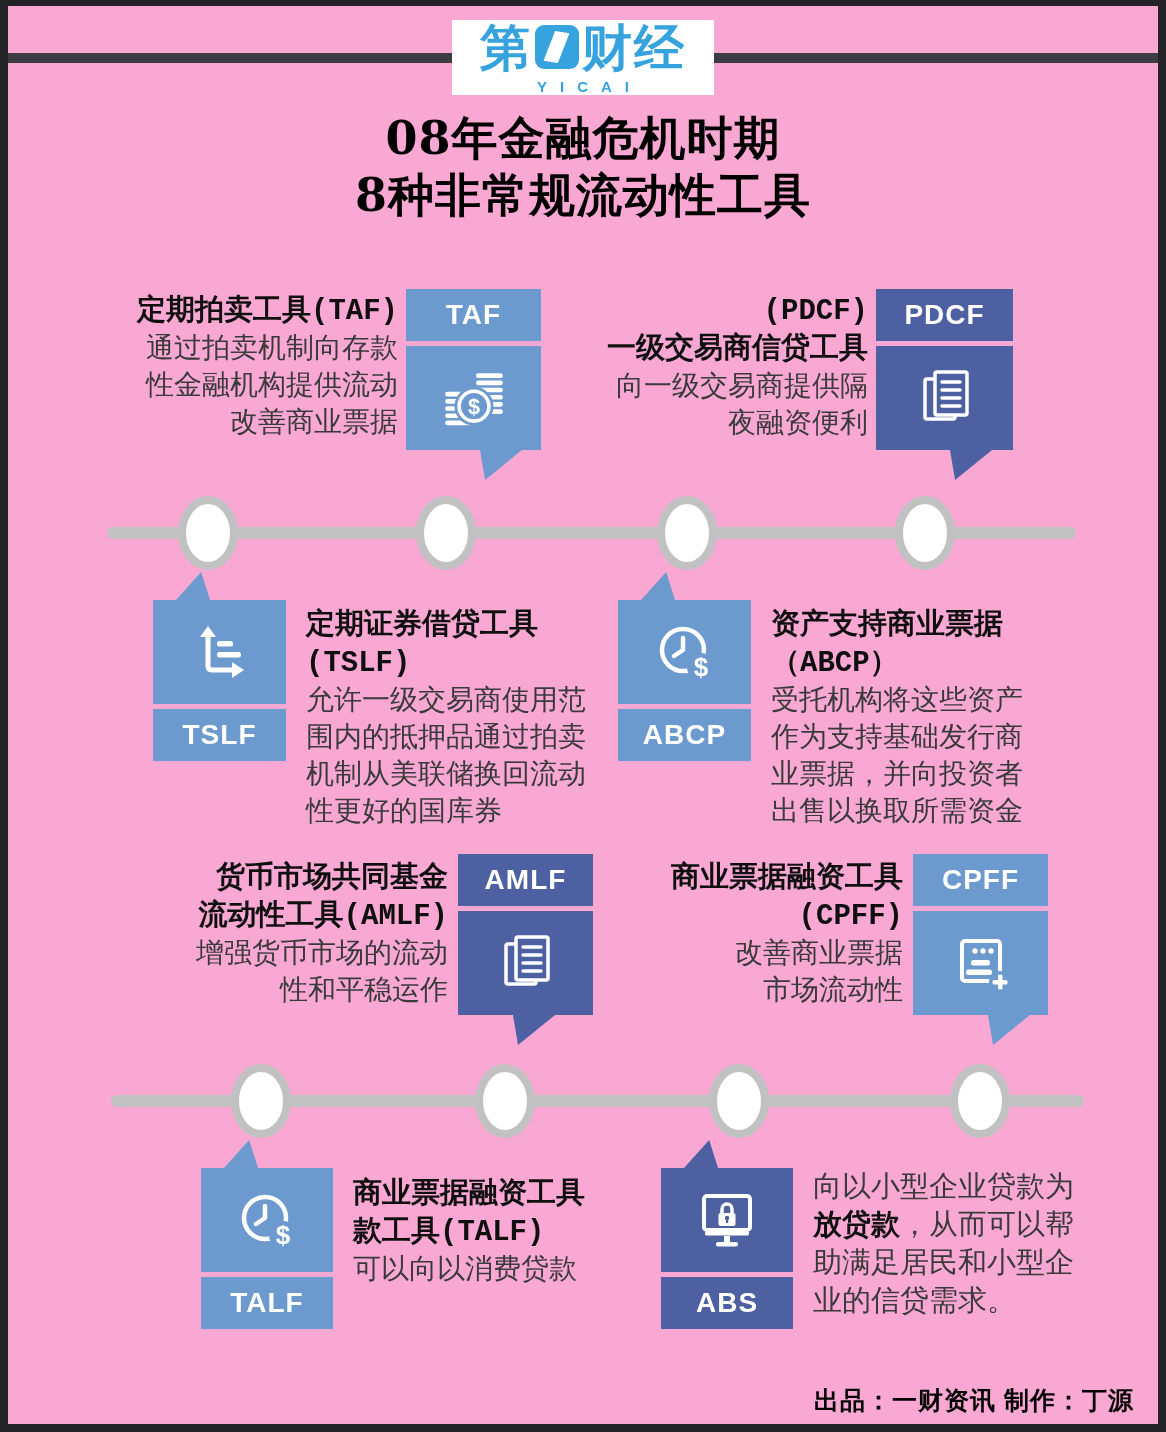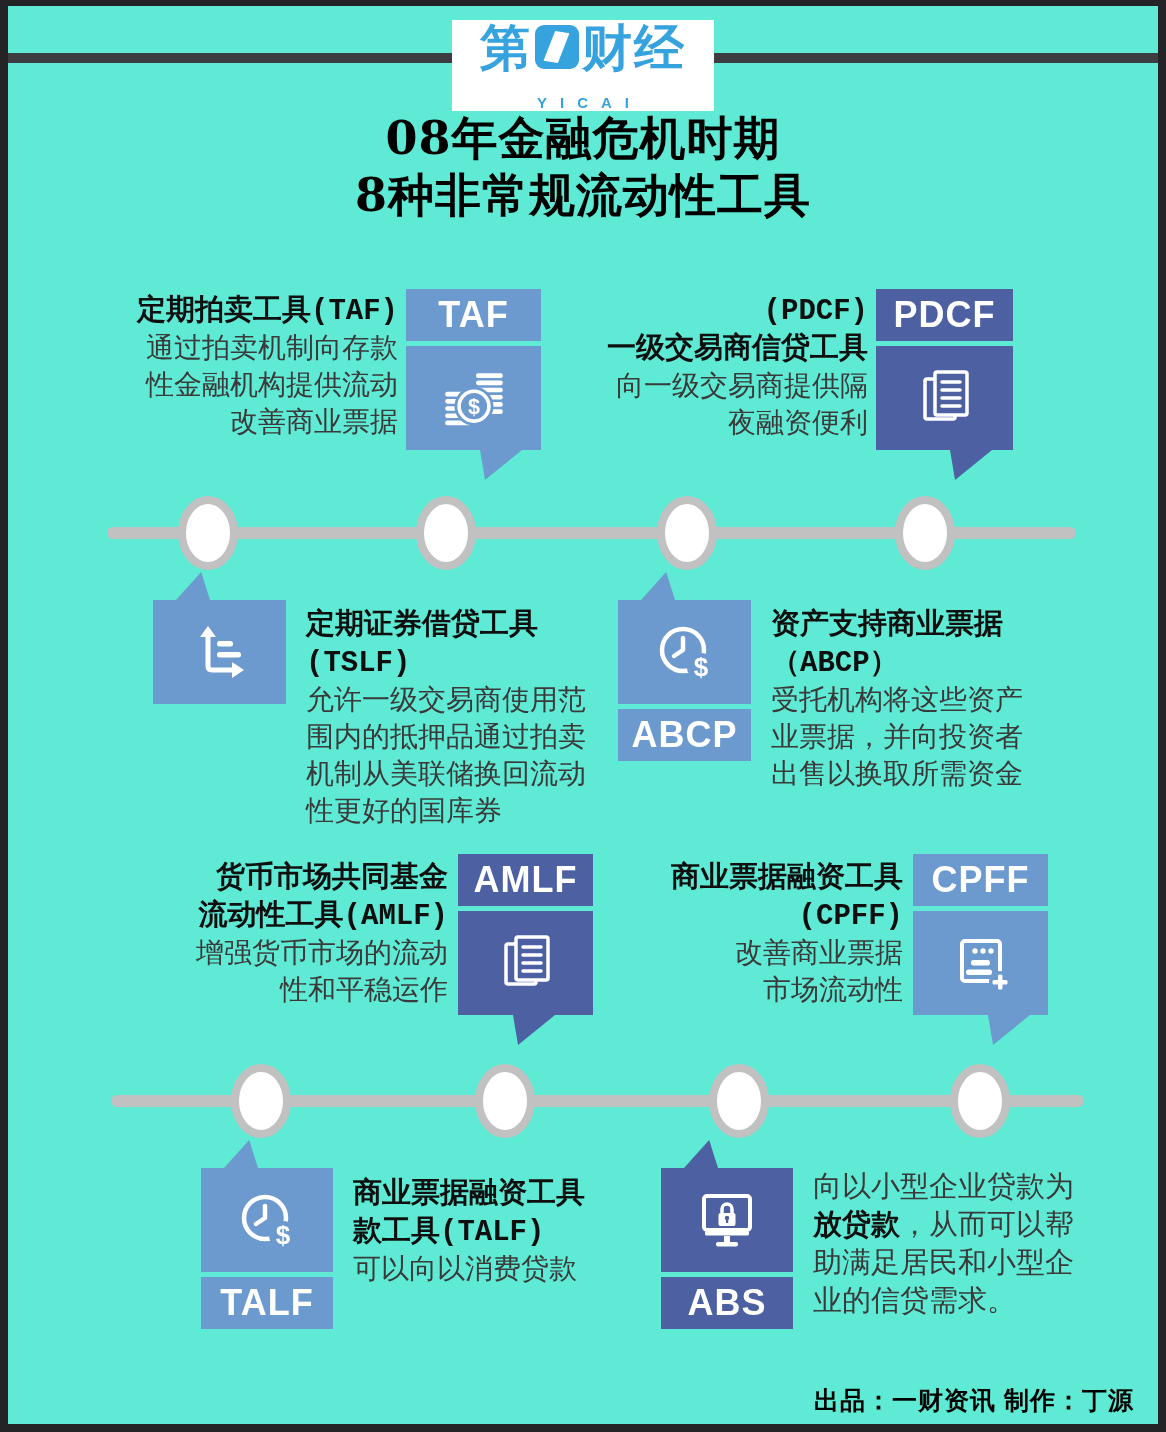--- a/index.html
+++ b/index.html
@@ -1,18 +1,18 @@
 <!DOCTYPE html>
 <html style="--light: #6D9ACE; --dark: #4C60A2; --logo: #36A3DE;"><head>
 <meta charset="utf-8">
 <style>
   html,body{margin:0;padding:0;background:#fff;}
   .page{
     position:relative;width:1166px;height:1432px;margin:0 auto;
-    background:#5eead4;box-sizing:border-box;
+    background:#f9a8d4;box-sizing:border-box;
     border-style:solid;border-color:#242426;
     border-width:6px 8px 8px 8px;
     overflow:hidden;
     font-family:"Liberation Sans",sans-serif;
   }
   
   .deco-line{position:absolute;left:0;right:0;top:47px;height:10px;background:#3d3d41;z-index:0;}
   .logo-wrap{
     position:absolute;left:50%;top:14px;transform:translateX(-50%);
     background:#fff;z-index:1;padding:0 28px;text-align:center;
@@ -24,40 +24,40 @@
   .logo-one{
     display:inline-block;width:44px;height:44px;background:var(--logo);
     border-radius:9px;vertical-align:-4px;position:relative;margin:0 3px;
   }
   .logo-one::after{
     content:"";position:absolute;left:14px;top:7px;width:15px;height:30px;
     background:#fff;transform:skewX(-14deg) rotate(8deg);
   }
   .logo-sub{
     color:var(--logo);font-size:15px;font-weight:bold;letter-spacing:13px;
-    margin-top:18px;text-indent:13px;
+    margin-top:2px;text-indent:13px;
   }
   .main-title{
     position:absolute;left:0;right:0;top:104px;text-align:center;
     font-family:"DejaVu Serif","Liberation Serif",serif;font-weight:900;
     font-size:46px;line-height:57px;color:#000;letter-spacing:1px;z-index:1;
   }
   
   .timeline{position:absolute;left:0;width:1166px;height:80px;}
   
   .tb{position:absolute;font-size:28px;color:#3a3a3a;line-height:37px;font-family:Liberation Mono, monospace;}
   .tb .name{font-weight:bold;color:#0f0f0f;font-size:29px;line-height:38px;}
   .tb.right{text-align:right;}
   .tb.rich{font-size:29px;line-height:38px;}
   .tb.rich b,.tb.rich .b{font-weight:bold;color:#111;}
   
   .bubble{position:absolute;z-index:1;}
   .bubble .label{
     height:52px;line-height:52px;text-align:center;color:#fff;
-    font-weight:bold;font-size:36px;letter-spacing:1px;
+    font-weight:bold;font-size:28px;letter-spacing:1px;
   }
   .bubble .body{height:104px;display:flex;align-items:center;justify-content:center;}
   .bubble.tail-bottom .body{margin-top:5px;}
   .bubble.tail-top .body{margin-bottom:5px;}
   .bubble.light .label,.bubble.light .body{background:var(--light);}
   .bubble.dark .label,.bubble.dark .body{background:var(--dark);}
   .tail{position:absolute;}
   .tail.down{top:100%;width:42px;height:30px;clip-path:polygon(0 0,100% 0,12% 100%);}
   .tail.up{bottom:100%;width:34px;height:28px;clip-path:polygon(0 100%,100% 100%,74% 0);}
   .bubble.light .tail{background:var(--light);}
@@ -163,20 +163,21 @@
     <div class="tail up" style="left:23px;"></div>
     <div class="body">
       <svg class="icon" width="72" height="72" viewBox="0 0 72 72">
         <path d="M24,20 L24,50 Q24,54 28,54 L50,54" fill="none" stroke="#fff" stroke-width="5"></path>
         <polygon points="24,10 16,21 32,21" fill="#fff"></polygon>
         <polygon points="48,46 48,62 60,54" fill="#fff"></polygon>
         <rect x="33" y="25" width="16" height="5.5" rx="2.5" fill="#fff"></rect>
         <rect x="33" y="36" width="24" height="5.5" rx="2.5" fill="#fff"></rect>
       </svg>
     </div>
+    <div class="label">TSLF</div>
   </div>
 
   <div class="tb" style="left:298px;top:601px;width:330px;">
     <div class="name">
         <div>定期证券借贷工具</div>
         <div>(TSLF)</div>
       </div>
     <div class="desc">
         <div>允许一级交易商使用范</div>
         <div>围内的抵押品通过拍卖</div>
@@ -198,20 +199,21 @@
     <div class="label">ABCP</div>
   </div>
 
   <div class="tb" style="left:763px;top:601px;width:300px;">
     <div class="name">
         <div>资产支持商业票据</div>
         <div>（ABCP）</div>
       </div>
     <div class="desc">
         <div>受托机构将这些资产</div>
+        <div>作为支持基础发行商</div>
         <div>业票据，并向投资者</div>
         <div>出售以换取所需资金</div>
       </div>
   </div>
 
   <div class="tb right" style="left:148px;top:854px;width:292px;">
     <div class="name">
         <div>货币市场共同基金</div>
         <div>流动性工具(AMLF)</div>
       </div>

